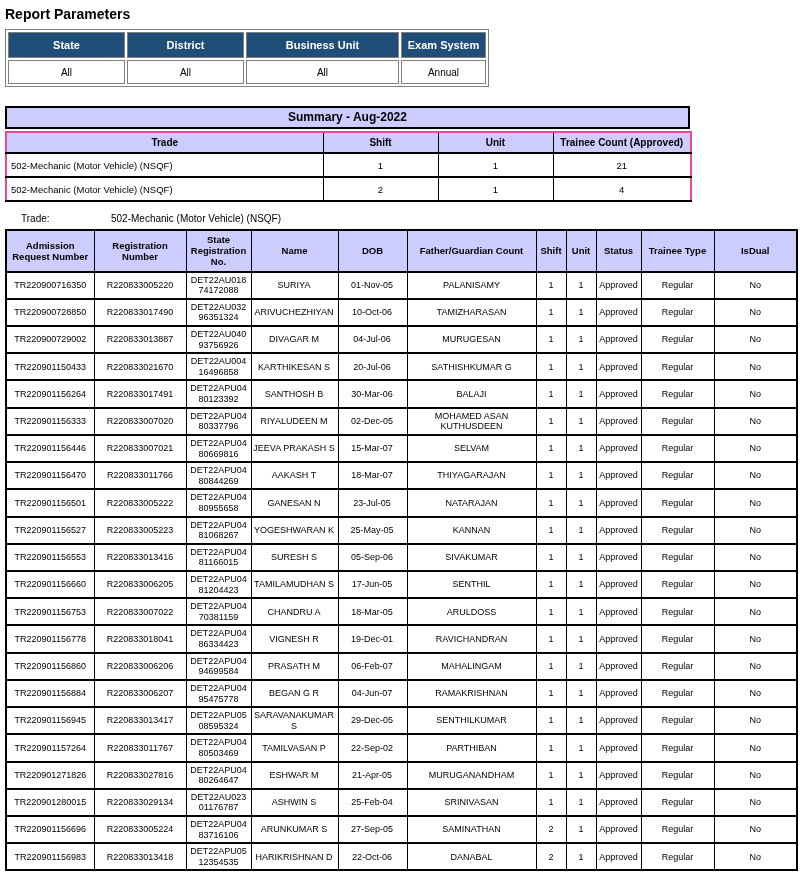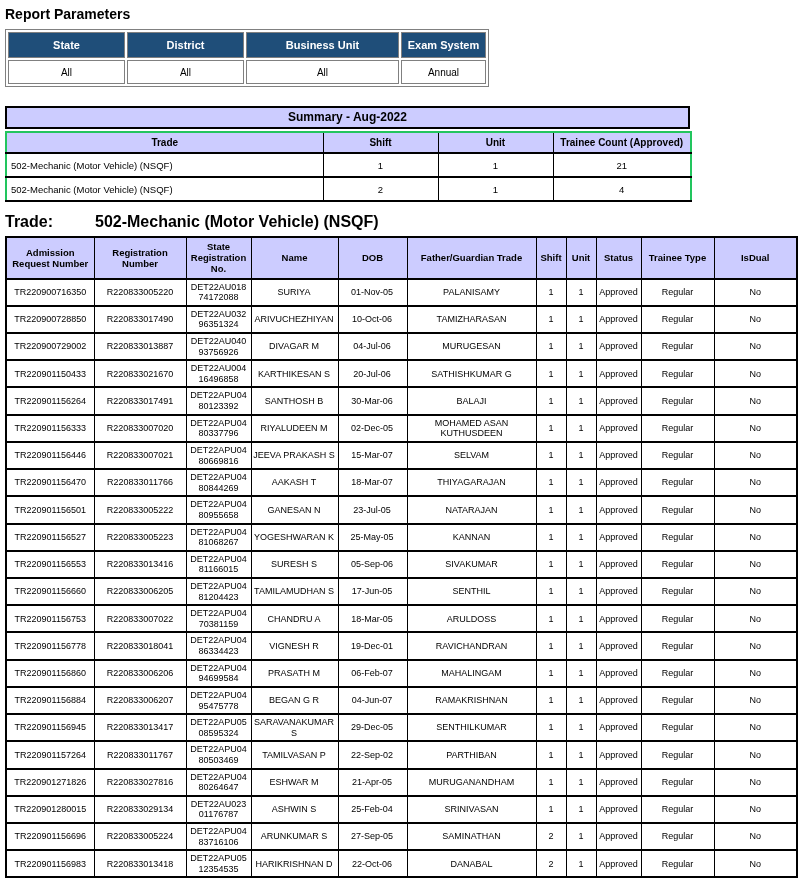--- a/index.html
+++ b/index.html
@@ -59,21 +59,21 @@
     font-size: 12px;
     font-weight: bold;
     text-align: center;
     padding: 2px 0 3px 0;
     margin-bottom: 2px;
   }
   table.summary {
     border-collapse: collapse;
     table-layout: fixed;
     width: 685px;
-    border: 2px solid #22c55e;
+    border: 2px solid #ec4899;
   }
   table.summary th, table.summary td {
     border: 1px solid #000000;
     vertical-align: middle;
     overflow: hidden;
   }
   table.summary th {
     background: #CCCCFF;
     font-size: 10px;
     font-weight: bold;
@@ -85,23 +85,23 @@
     background: #ffffff;
     font-size: 9.5px;
     height: 20px;
     text-align: center;
     border-top-width: 2px;
     border-bottom-width: 2px;
   }
   table.summary td.trade-cell { text-align: left; padding-left: 4px; }
   
   .trade-line {
-    font-size: 16px;
-    font-weight: bold;
-    margin: 6px 0 5px 0;
+    font-size: 10px;
+    font-weight: normal;
+    margin: 6px 0 5px 16px;
   }
   .trade-line .t-label { display: inline-block; width: 90px; }
   
   table.mt {
     border-collapse: collapse;
     table-layout: fixed;
     width: 791px;
     border: 2px solid #000000;
   }
   table.mt th, table.mt td {
@@ -227,21 +227,21 @@
         <col class="w9">
         <col class="w10">
     </colgroup>
     <thead>
       <tr>
         <th>Admission Request Number</th>
         <th>Registration Number</th>
         <th>State Registration No.</th>
         <th>Name</th>
         <th>DOB</th>
-        <th>Father/Guardian Trade</th>
+        <th>Father/Guardian Count</th>
         <th>Shift</th>
         <th>Unit</th>
         <th>Status</th>
         <th>Trainee Type</th>
         <th>IsDual</th>
       </tr>
     </thead>
     <tbody>
         <tr>
           <td class="c0">TR220900716350</td>

